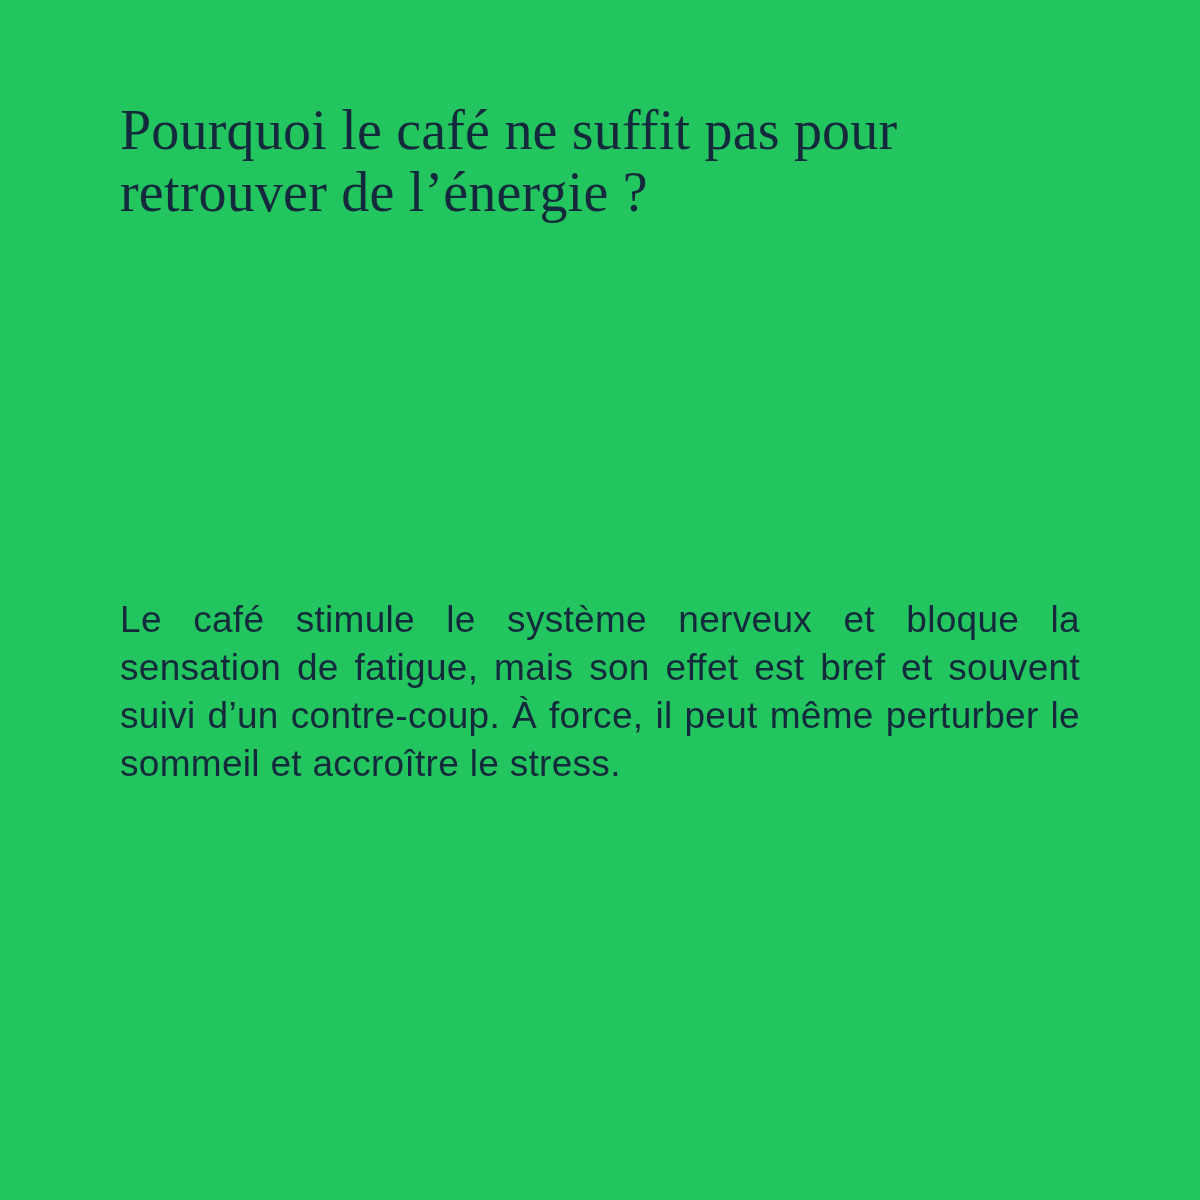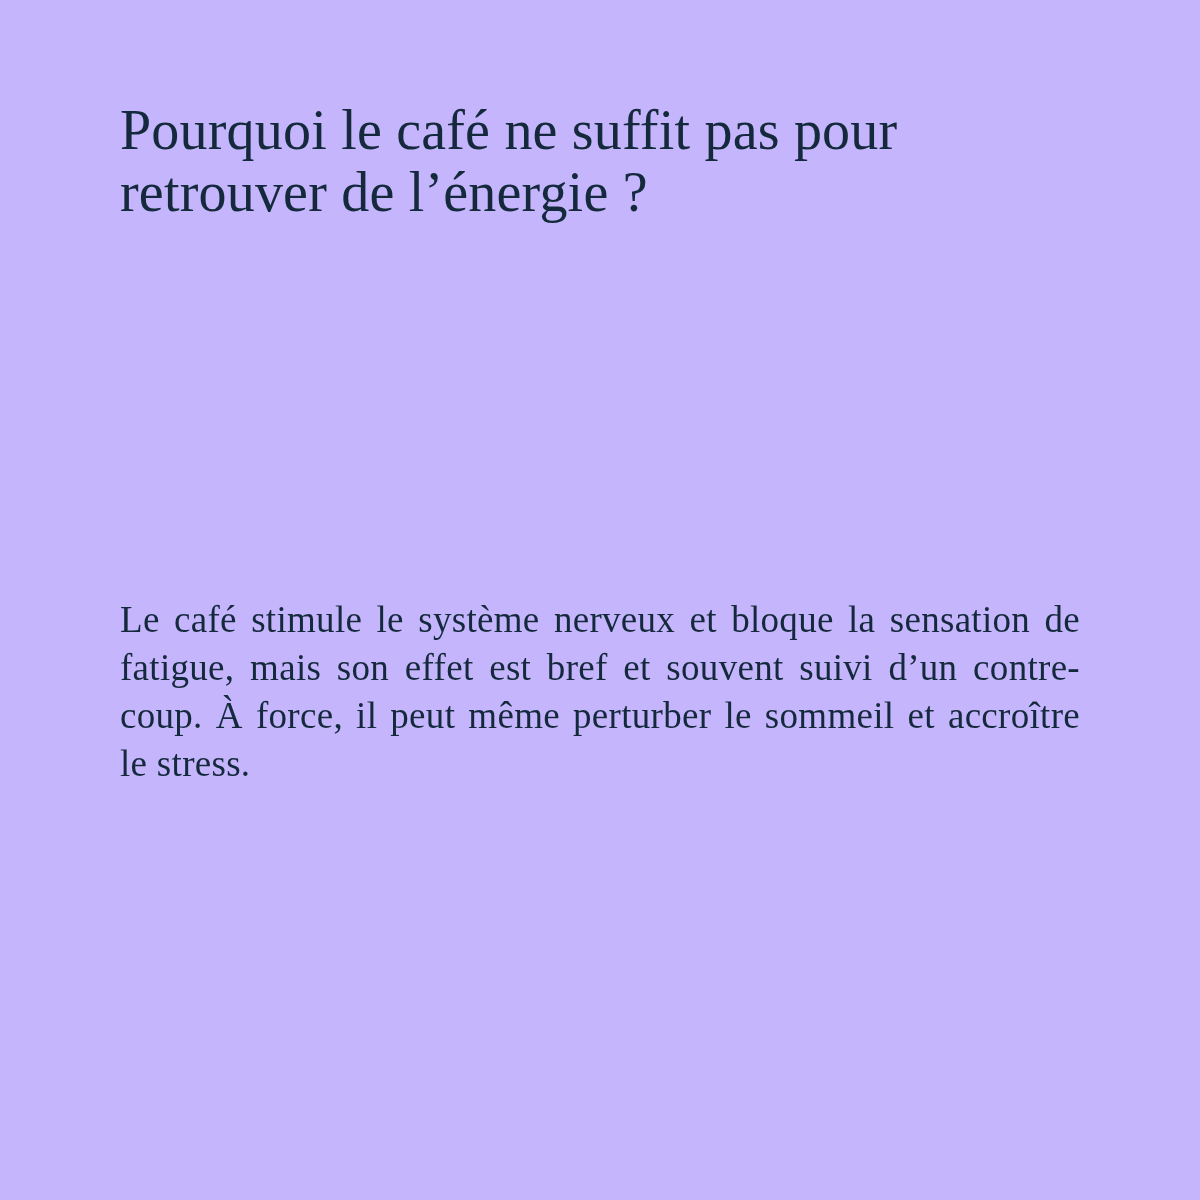--- a/index.html
+++ b/index.html
@@ -3,42 +3,42 @@
 <meta charset="utf-8">
 <style>
   html, body {
     margin: 0;
     padding: 0;
   }
   .canvas {
     position: relative;
     width: 1200px;
     height: 1200px;
-    background: #c4b5fd;
+    background: #22c55e;
     overflow: hidden;
   }
   .page-title {
     position: absolute;
     left: 120px;
     top: 100px;
     width: 920px;
     margin: 0;
     font-family: "Liberation Serif", "DejaVu Serif", serif;
     font-weight: 400;
     font-size: 56px;
     line-height: 1.1;
     letter-spacing: 0.2px;
     color: #15293C;
   }
   .body-text {
     position: absolute;
     left: 120px;
     top: 596px;
     width: 960px;
-    font-family: Liberation Serif, serif;
+    font-family: Liberation Sans, sans-serif;
     font-weight: 400;
     font-size: 37px;
     line-height: 48px;
     letter-spacing: 0.3px;
     color: #15293C;
     text-align: justify;
   }
   .body-text p {
     margin: 0 0 48px 0;
   }

